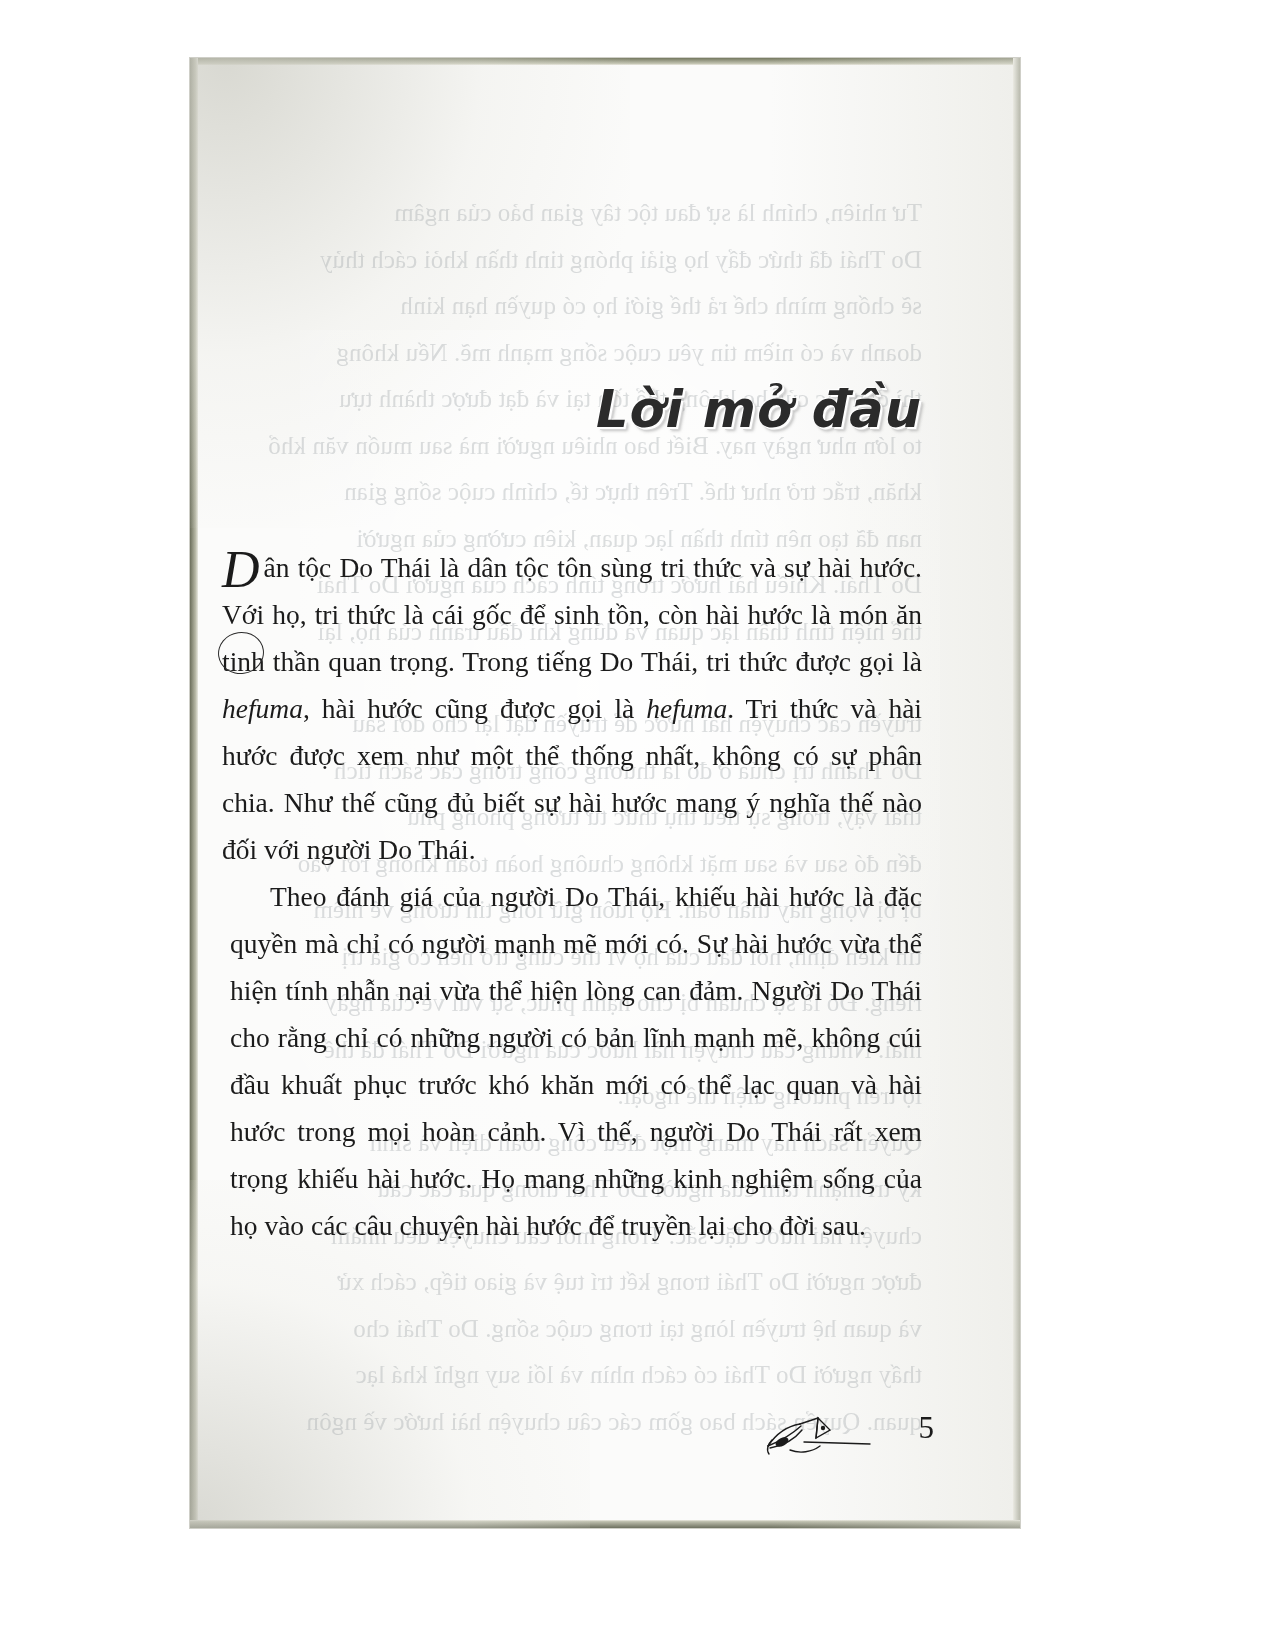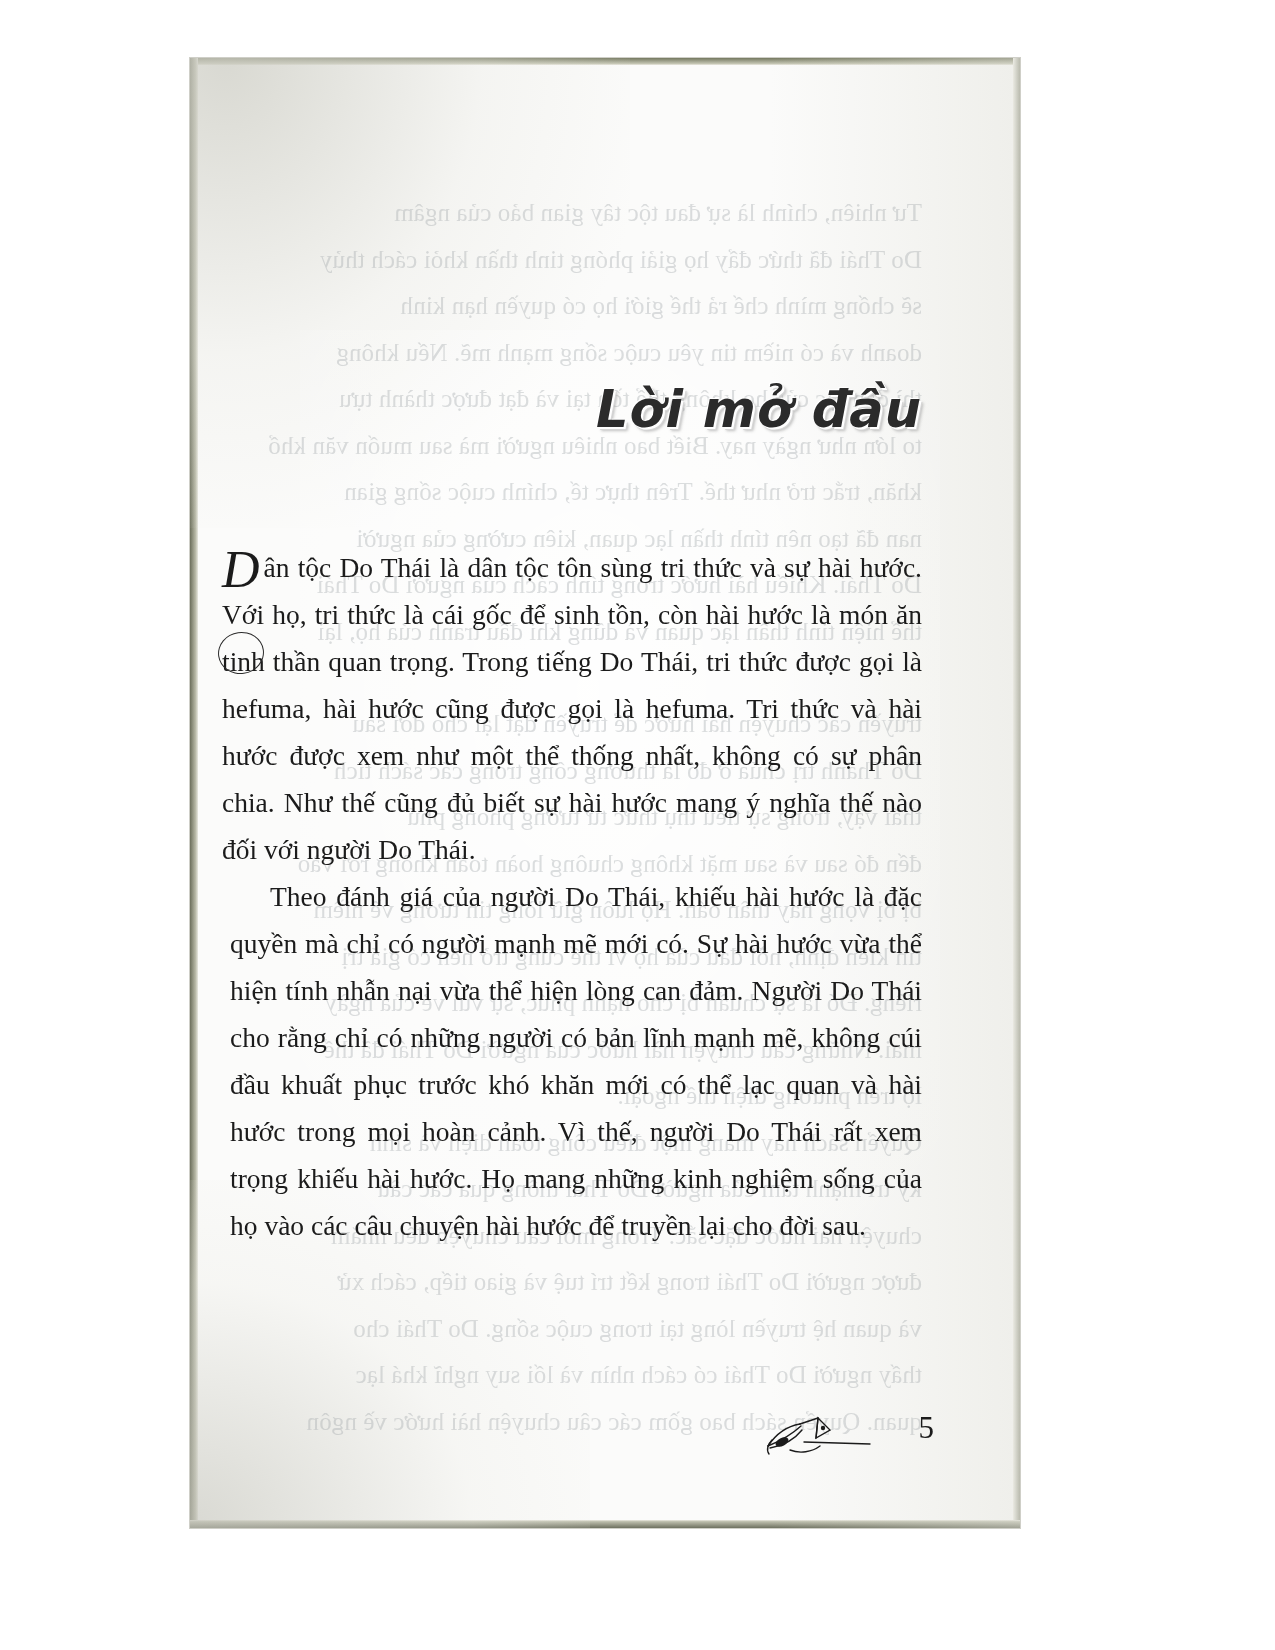--- a/index.html
+++ b/index.html
@@ -131,21 +131,21 @@
   .para {
     font-family: "Liberation Serif", serif;
     font-size: 27.5px;
     line-height: 47px;
     color: #1b1b1b;
     text-align: justify;
     margin: 0;
   }
   .para + .para { margin-top: 0px; }
   .indent { text-indent: 40px; margin-left: 8px; }
-  .ital { }
+  .ital { font-style: italic; }
 
   
   #dropcap-wrap {
     position: relative;
   }
   #dropcap {
     float: left;
     font-family: "Liberation Serif", serif;
     font-size: 52px;
     line-height: 44px;

